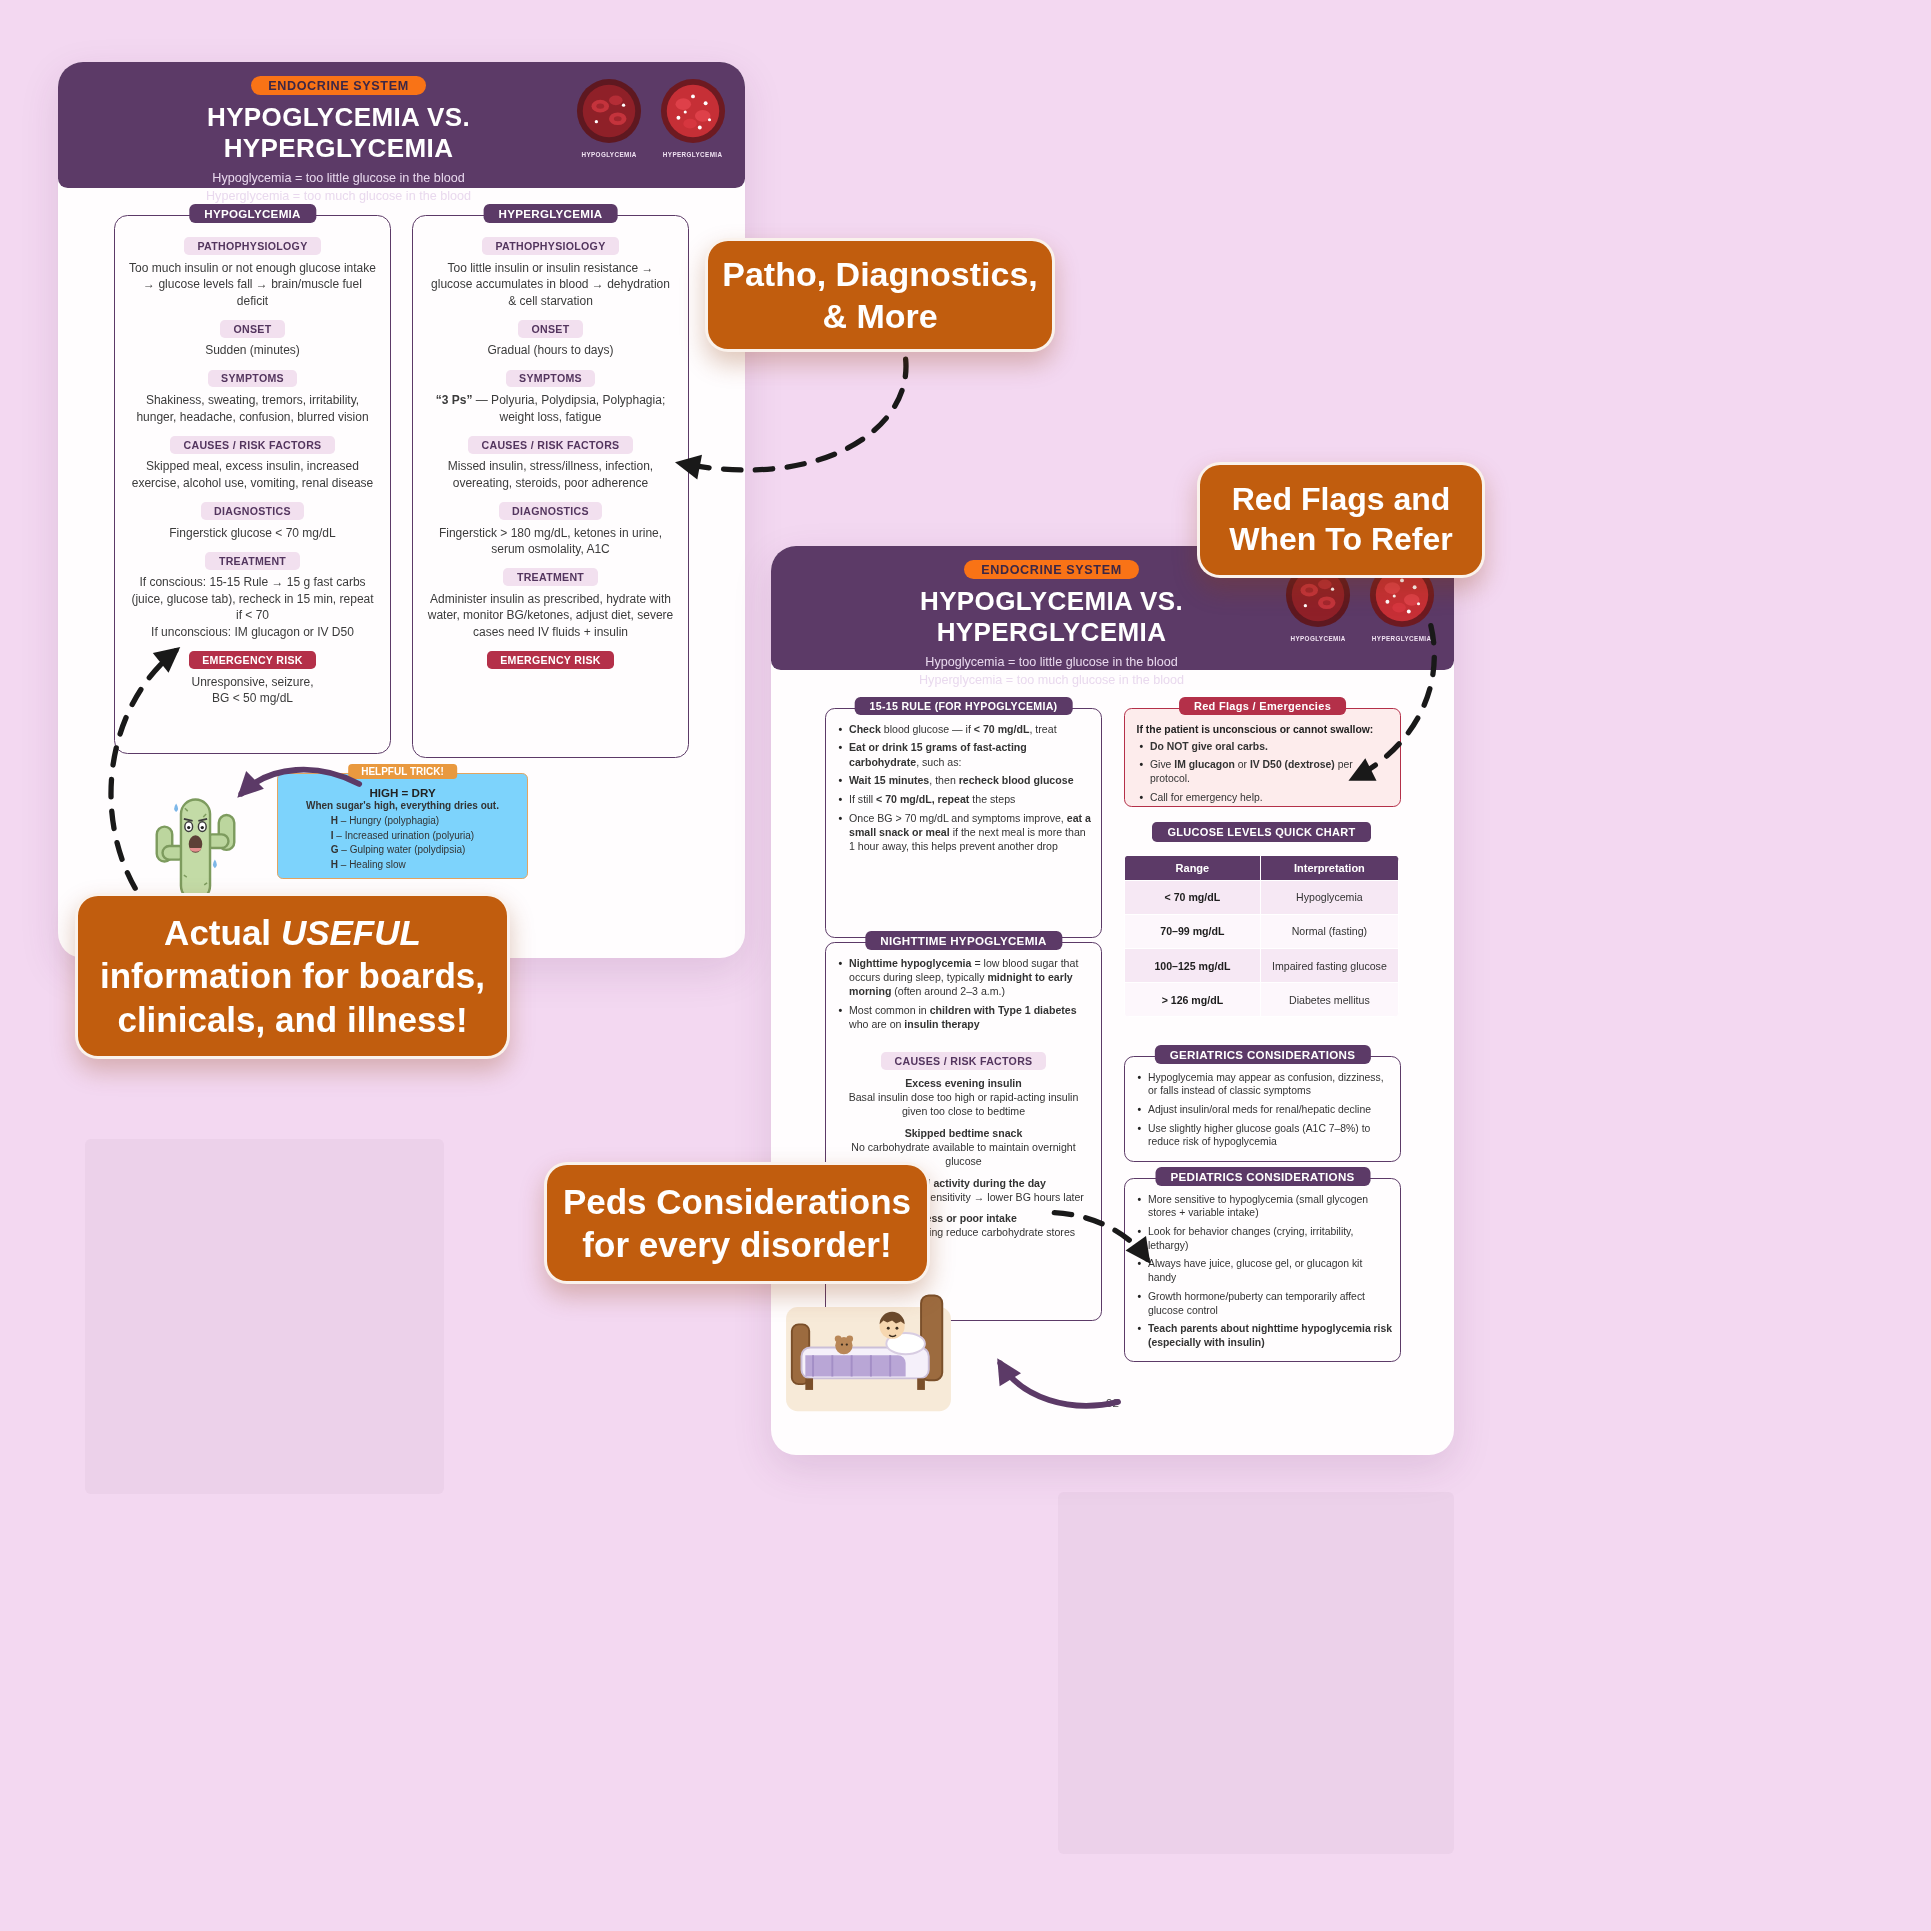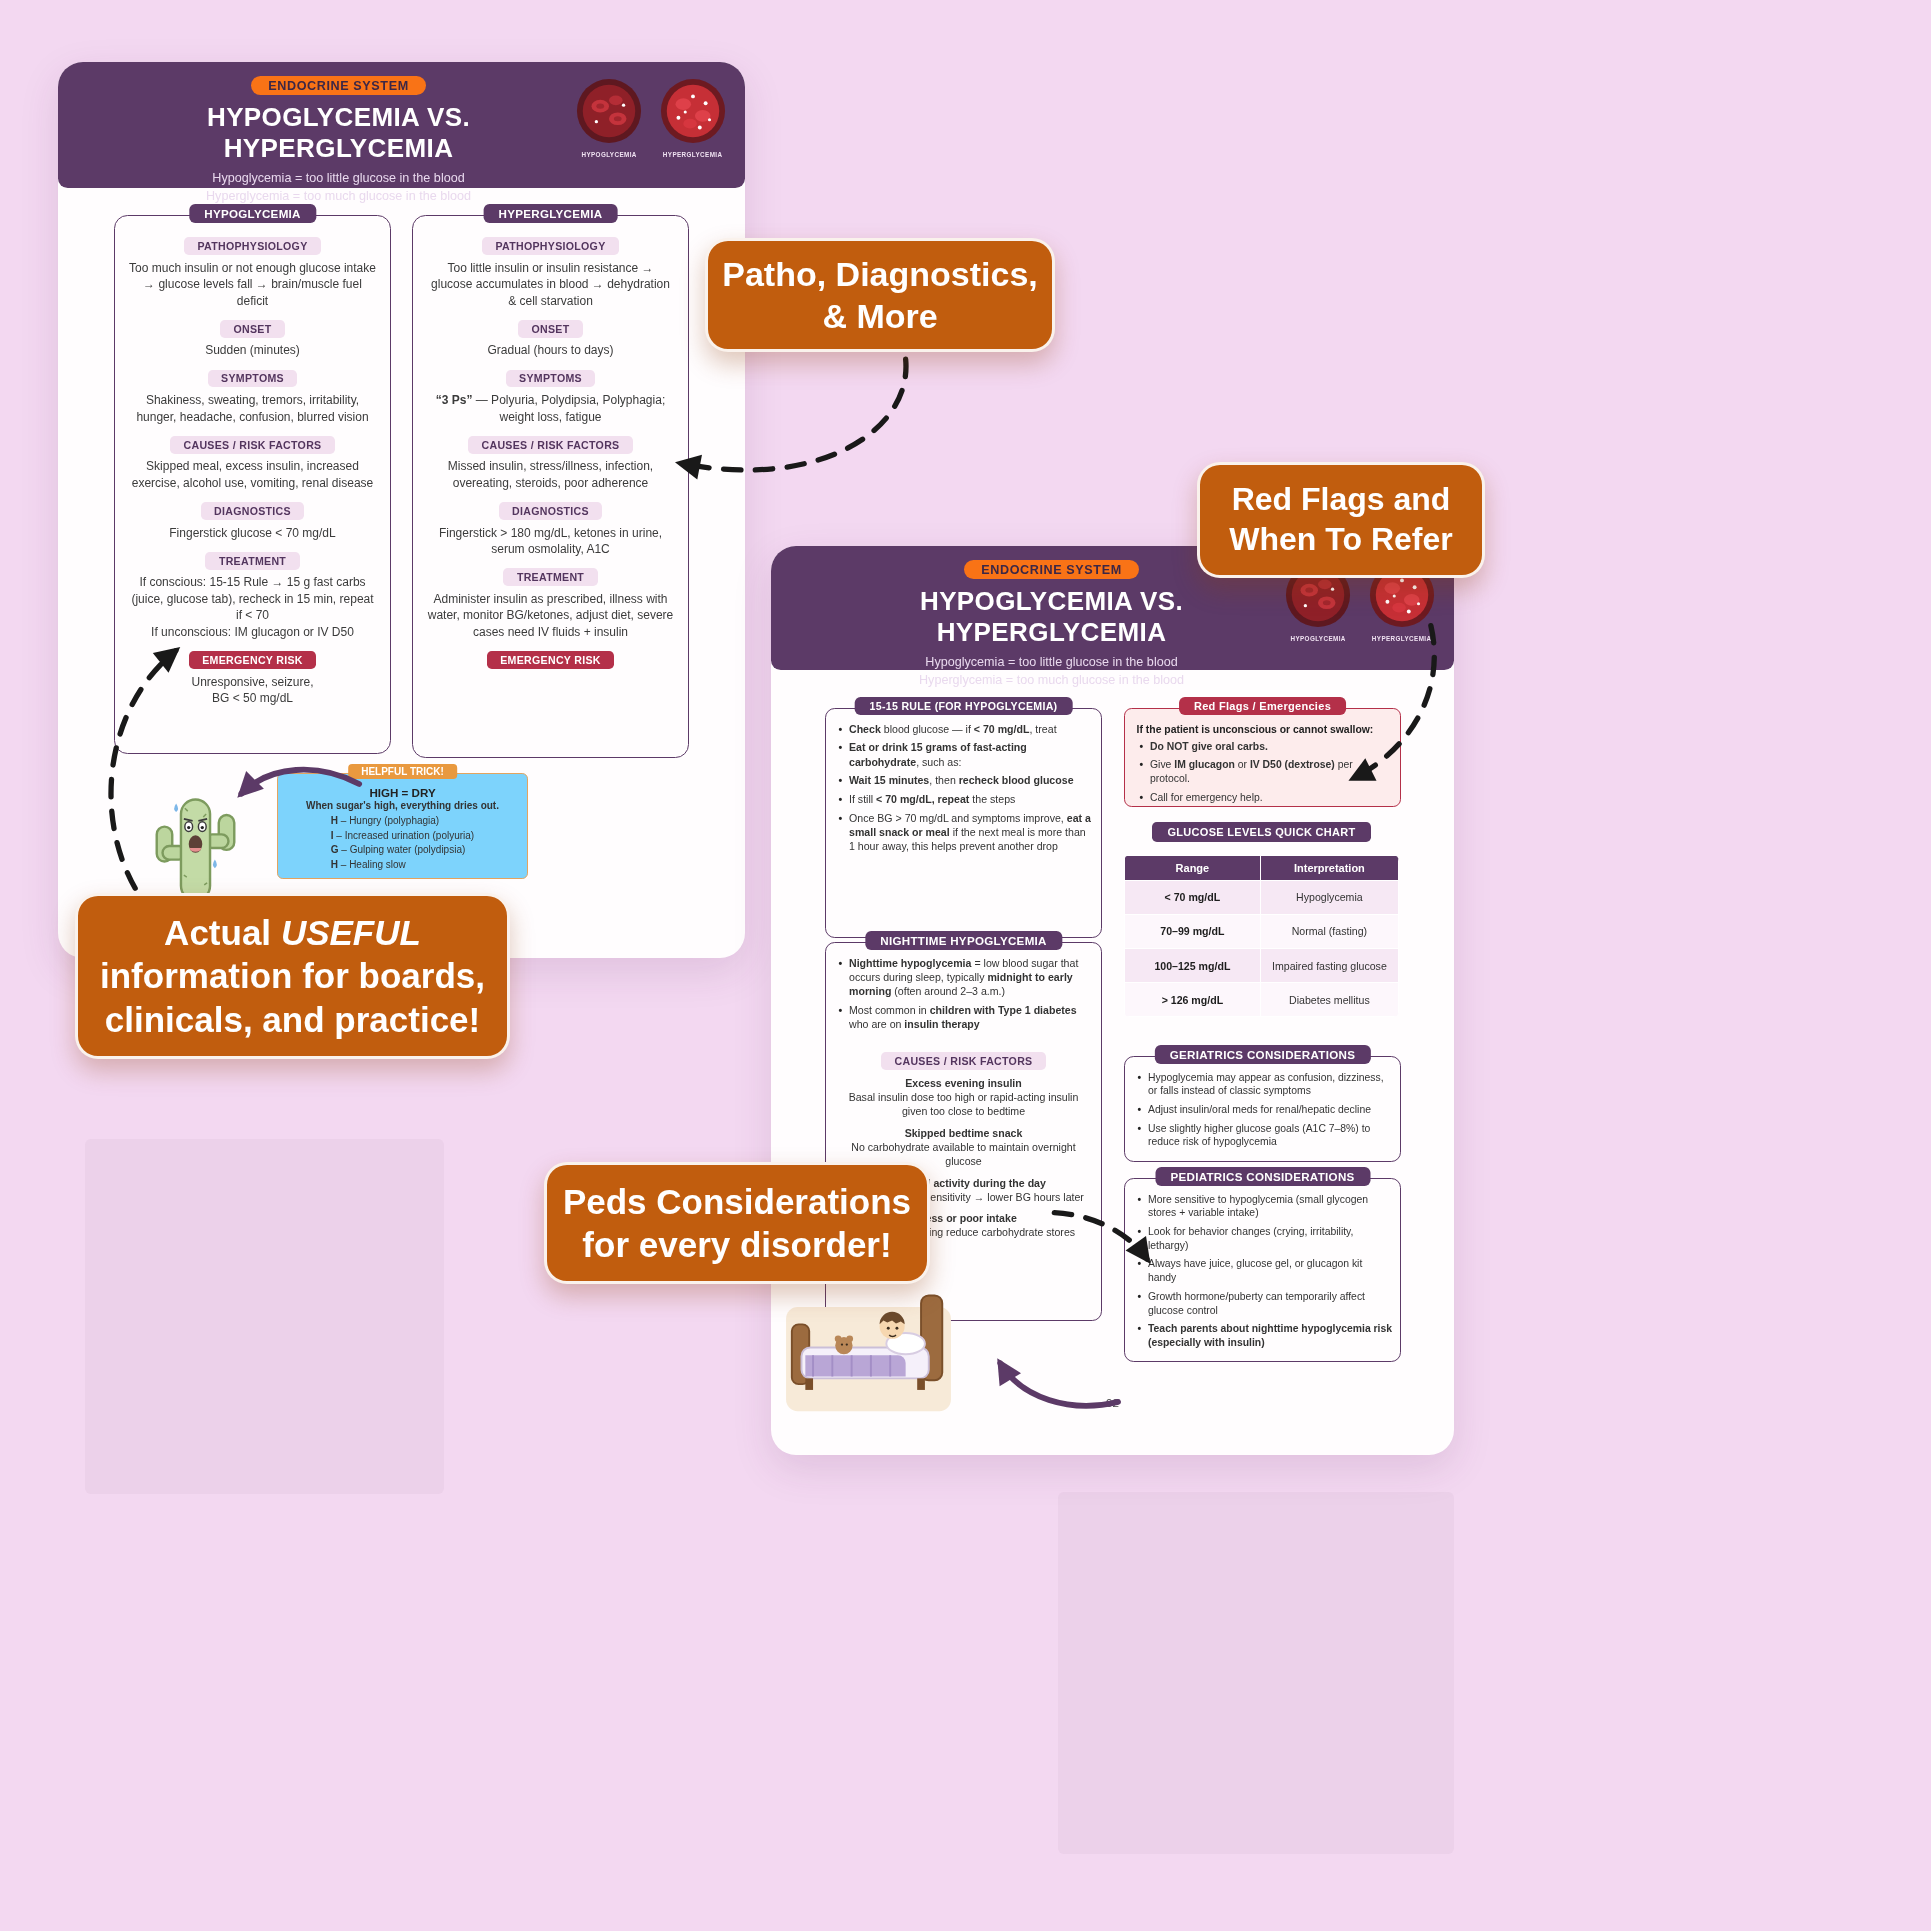--- a/index.html
+++ b/index.html
@@ -159,21 +159,21 @@
     <p class="sec-text">Too little insulin or insulin resistance → glucose accumulates in blood → dehydration &amp; cell starvation</p>
     <div class="pill">ONSET</div>
     <p class="sec-text">Gradual (hours to days)</p>
     <div class="pill">SYMPTOMS</div>
     <p class="sec-text"><b>“3 Ps”</b> — Polyuria, Polydipsia, Polyphagia; weight loss, fatigue</p>
     <div class="pill">CAUSES / RISK FACTORS</div>
     <p class="sec-text">Missed insulin, stress/illness, infection, overeating, steroids, poor adherence</p>
     <div class="pill">DIAGNOSTICS</div>
     <p class="sec-text">Fingerstick &gt; 180 mg/dL, ketones in urine, serum osmolality, A1C</p>
     <div class="pill">TREATMENT</div>
-    <p class="sec-text">Administer insulin as prescribed, illness with water, monitor BG/ketones, adjust diet, severe cases need IV fluids + insulin</p>
+    <p class="sec-text">Administer insulin as prescribed, hydrate with water, monitor BG/ketones, adjust diet, severe cases need IV fluids + insulin</p>
     <div class="pill red">EMERGENCY RISK</div>
   </div>
 
   <div class="trick-box" style="left:219px;top:711px;width:249px;height:104px;">
     <div class="trick-pill">HELPFUL TRICK!</div>
     <div class="trick-head">HIGH = DRY</div>
     <div class="trick-sub">When sugar's high, everything dries out.</div>
     <div class="trick-items">
       <div><b>H</b> – Hungry (polyphagia)</div>
       <div><b>I</b> – Increased urination (polyuria)</div>
@@ -398,20 +398,20 @@
 <div class="callout co-rf" style="left:1197px;top:462px;width:282px;height:110px;">
   <div>Red Flags and</div>
   <div>When To Refer</div>
 </div>
 
 <div class="callout co-useful" style="left:75px;top:893px;width:429px;height:160px;">
   <div>
     <span>Actual</span><em>USEFUL</em>
   </div>
   <div>information for boards,</div>
-  <div>clinicals, and practice!</div>
+  <div>clinicals, and illness!</div>
 </div>
 
 <div class="callout co-peds" style="left:544px;top:1162px;width:380px;height:116px;">
   <div>Peds Considerations</div>
   <div>for every disorder!</div>
 </div>
 
 
 </body></html>

